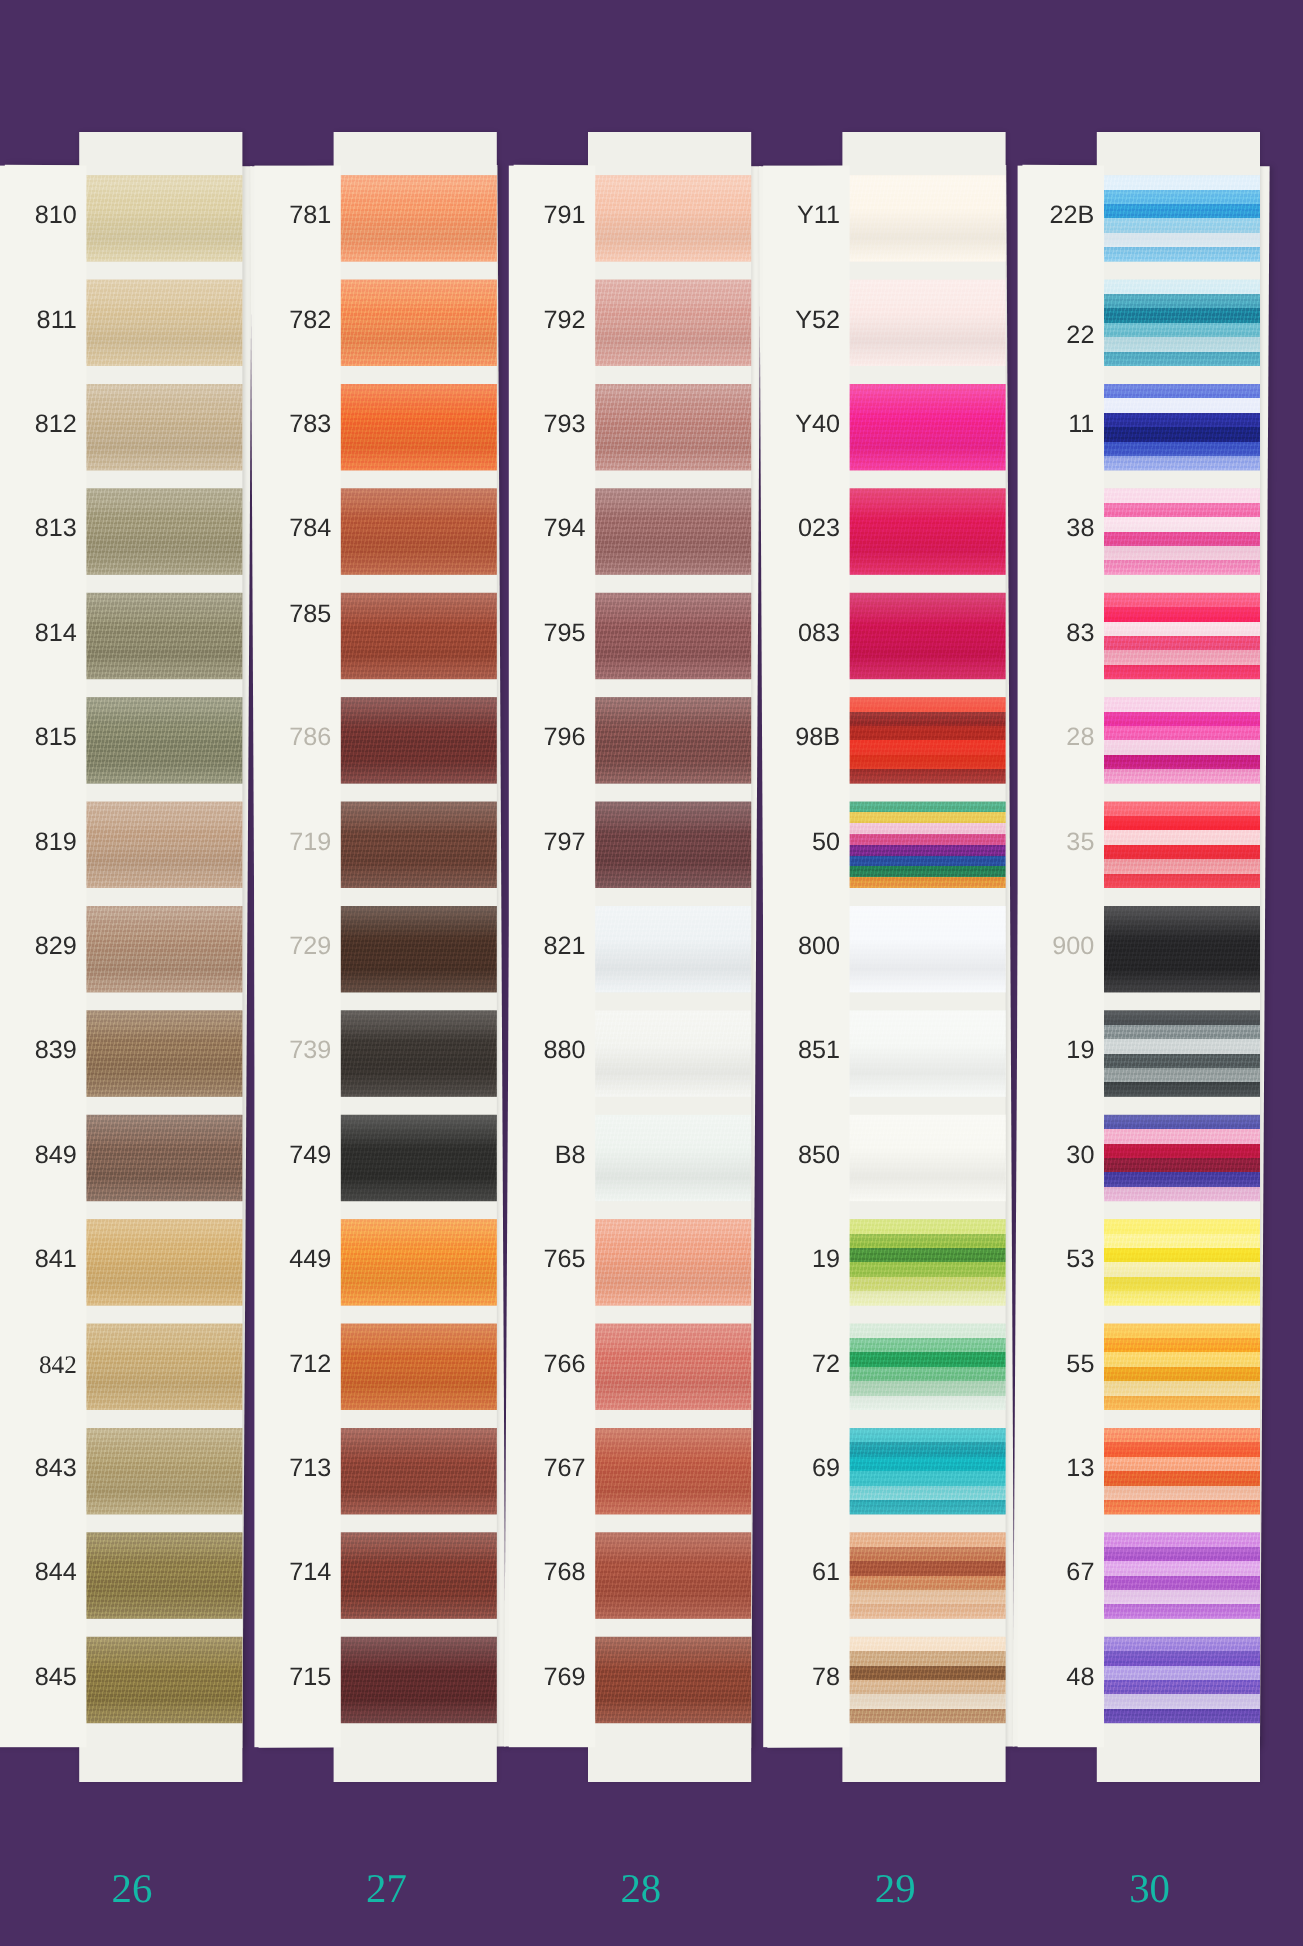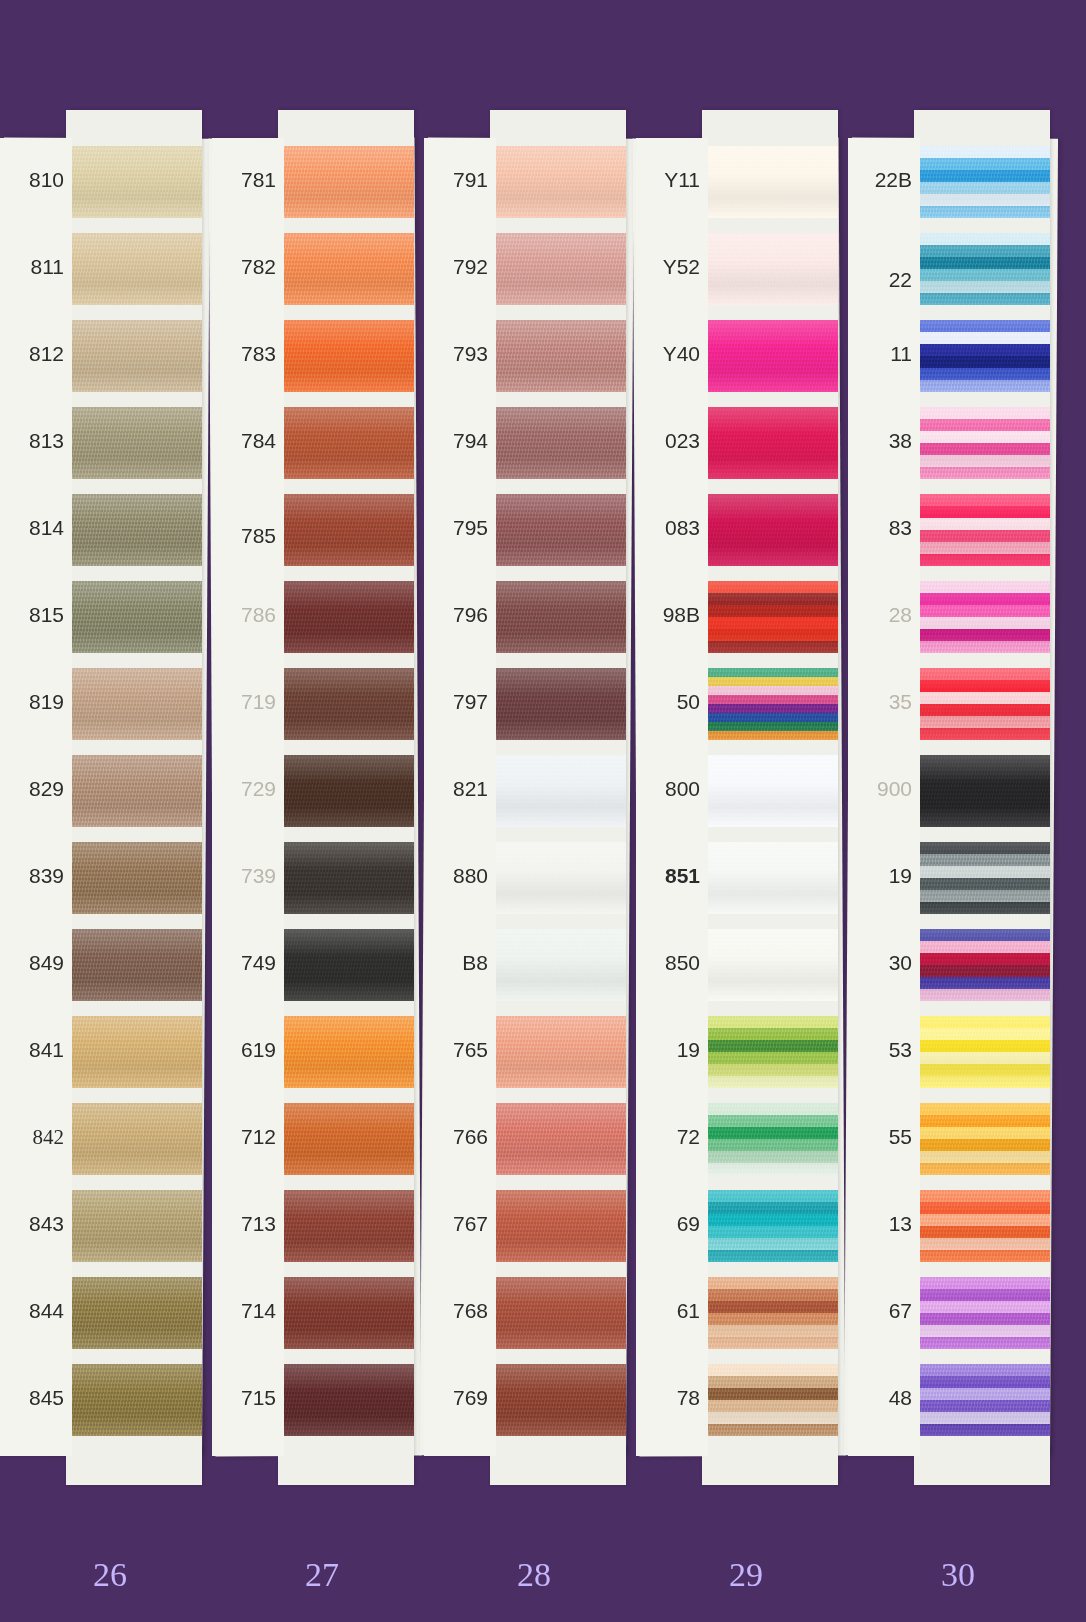--- a/index.html
+++ b/index.html
@@ -103,21 +103,21 @@
   #footer {
     position: absolute;
     left: 0; bottom: 0;
     width: 1086px; height: 168px;
   }
   .page-no {
     position: absolute;
     bottom: 28px;
     width: 120px;
     text-align: center;
-    color: #c4b5fd;
+    color: #14b8a6;
     font-family: "Liberation Serif", serif;
     font-size: 34px;
   }
 </style>
 </head>
 <body>
 
 <div id="page">
 
 
@@ -265,27 +265,27 @@
           </div>
           <div class="swatch" style="top: 1254px; height: 72px; background: rgb(94, 43, 44);">
             <div class="fiber"></div>
             <div class="sheen"></div>
           </div>
         </div>
         <div class="code" style="top: 30px;">781</div>
         <div class="code" style="top: 117px;">782</div>
         <div class="code" style="top: 204px;">783</div>
         <div class="code" style="top: 291px;">784</div>
-        <div class="code" style="top: 386px; padding-left: 24px;">785</div>
+        <div class="code" style="top: 362px; padding-left: 24px;">785</div>
         <div class="code faded" style="top: 465px;">786</div>
         <div class="code faded" style="top: 552px;">719</div>
         <div class="code faded" style="top: 639px;">729</div>
         <div class="code faded" style="top: 726px;">739</div>
         <div class="code" style="top: 813px;">749</div>
-        <div class="code" style="top: 900px;">619</div>
+        <div class="code" style="top: 900px;">449</div>
         <div class="code" style="top: 987px;">712</div>
         <div class="code" style="top: 1074px;">713</div>
         <div class="code" style="top: 1161px;">714</div>
         <div class="code" style="top: 1248px;">715</div>
       </div>
       <div class="column" style="left: 424px; width: 206px;">
         <div class="card tilt-a"></div>
         <div class="label-strip"></div>
         <div class="swatch-strip" style="height: 1375px;">
           <div class="swatch" style="top: 36px; height: 72px; background: rgb(246, 195, 171);">
@@ -431,21 +431,21 @@
           </div>
         </div>
         <div class="code" style="top: 30px;">Y11</div>
         <div class="code" style="top: 117px;">Y52</div>
         <div class="code" style="top: 204px;">Y40</div>
         <div class="code" style="top: 291px;">023</div>
         <div class="code" style="top: 378px;">083</div>
         <div class="code" style="top: 465px;">98B</div>
         <div class="code" style="top: 552px;">50</div>
         <div class="code" style="top: 639px;">800</div>
-        <div class="code" style="top: 726px; font-weight: bold;">851</div>
+        <div class="code" style="top: 726px;">851</div>
         <div class="code" style="top: 813px;">850</div>
         <div class="code" style="top: 900px;">19</div>
         <div class="code" style="top: 987px;">72</div>
         <div class="code" style="top: 1074px;">69</div>
         <div class="code" style="top: 1161px;">61</div>
         <div class="code" style="top: 1248px;">78</div>
       </div>
       <div class="column" style="left: 848px; width: 206px;">
         <div class="card tilt-a"></div>
         <div class="label-strip"></div>

